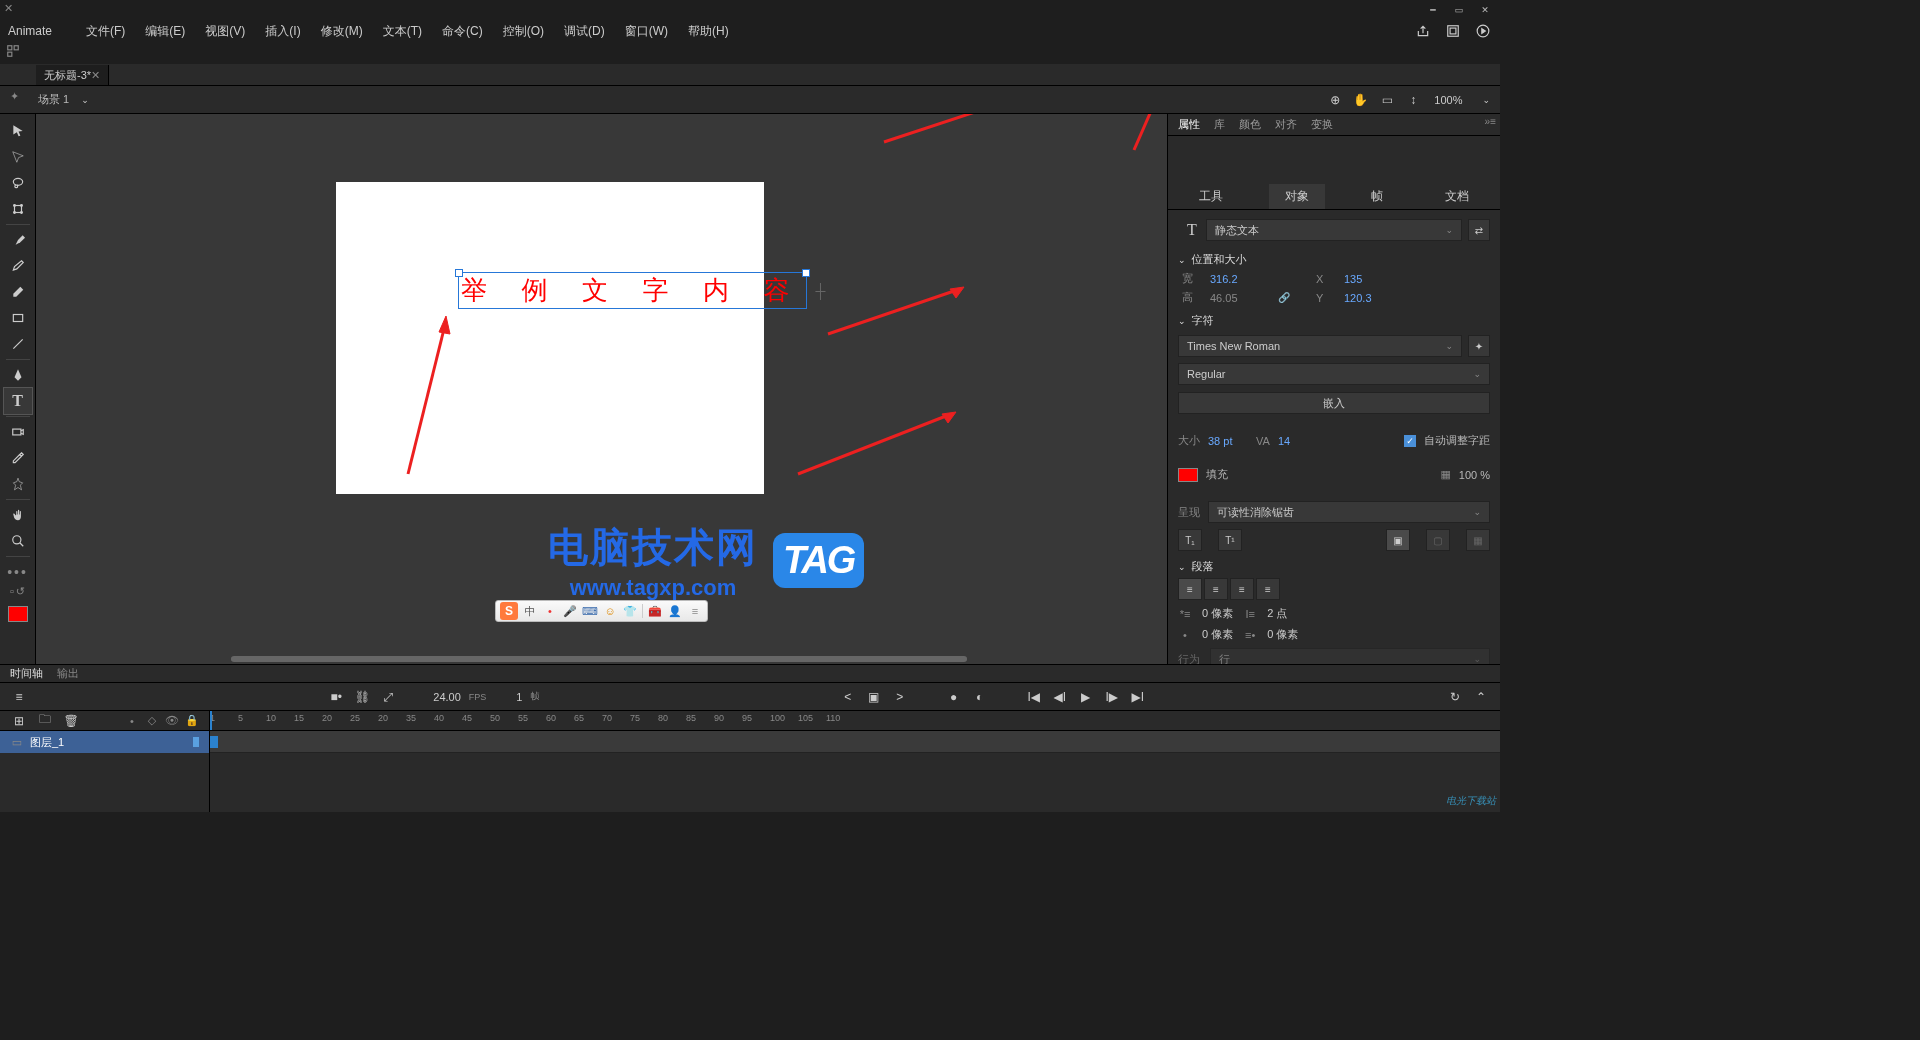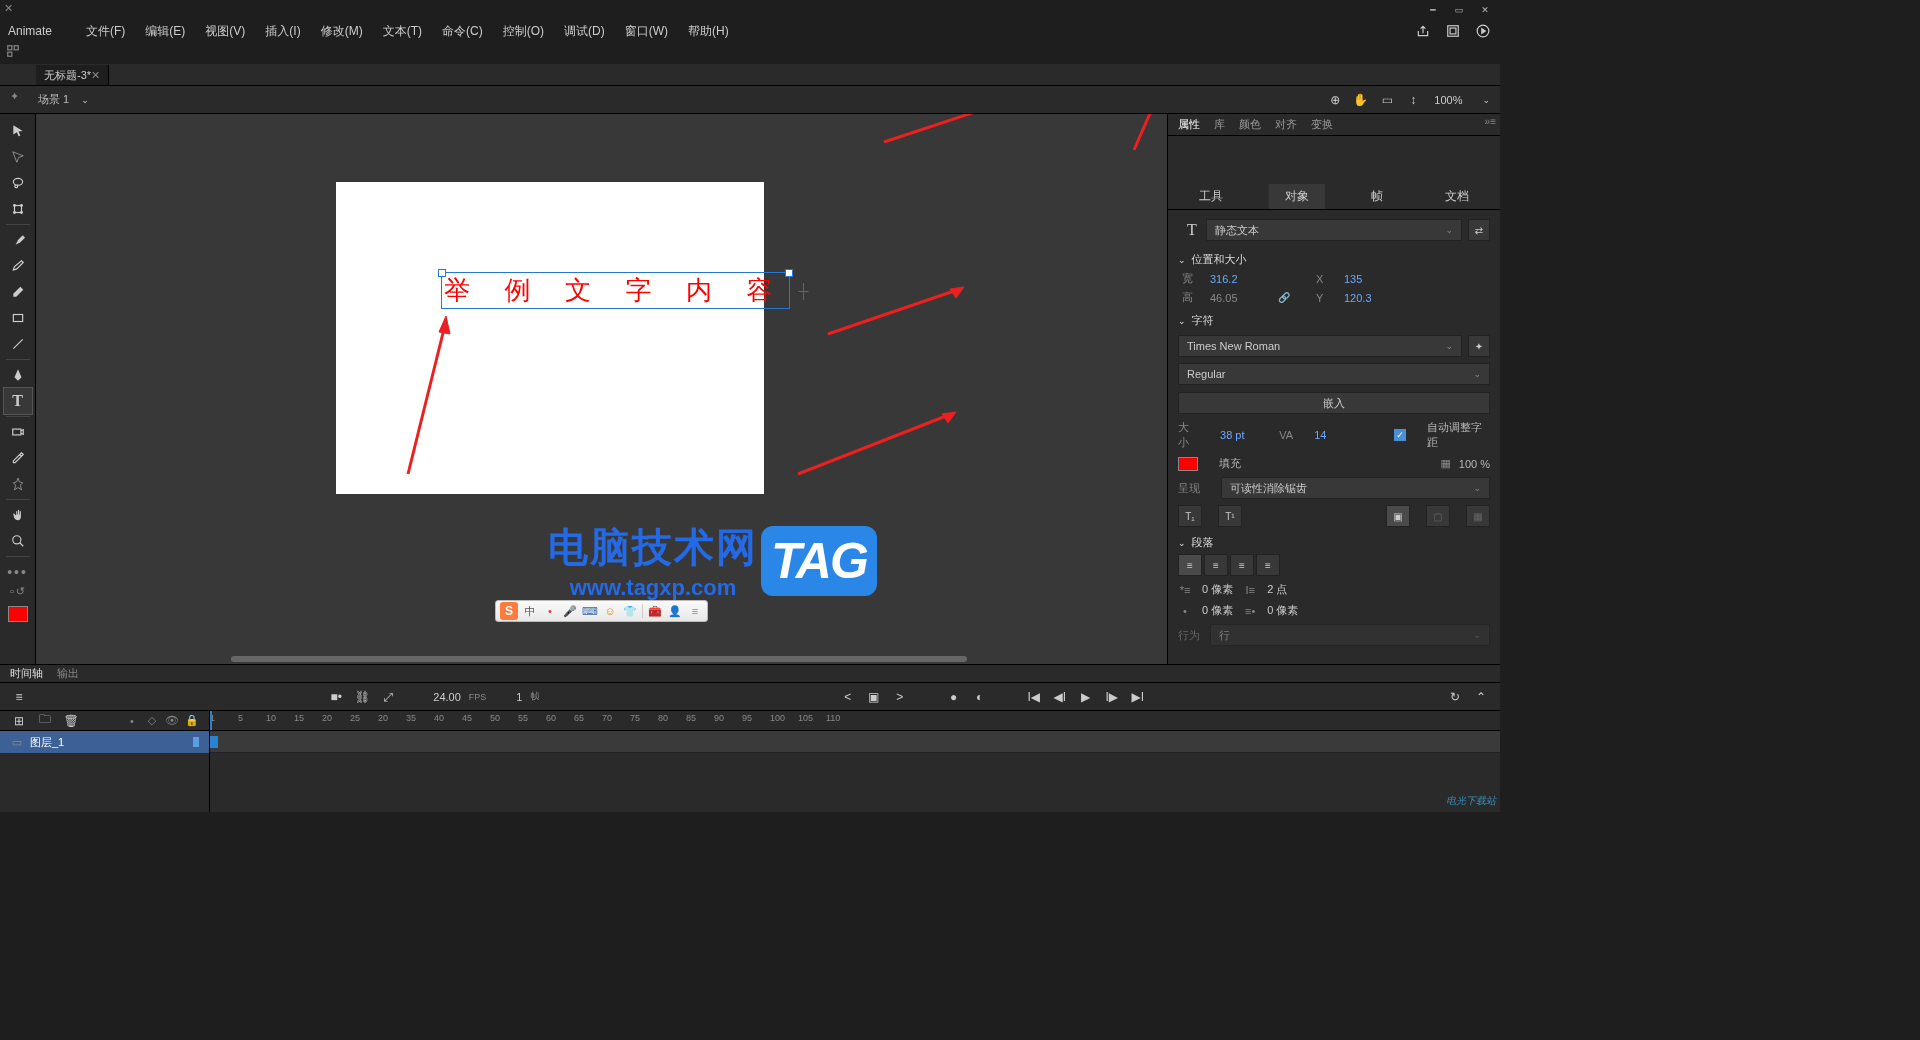--- a/index.html
+++ b/index.html
@@ -42,21 +42,21 @@
     .tool { width: 28px; height: 26px; display: flex; align-items: center; justify-content: center; color: #ccc; cursor: pointer; font-size: 14px; }
     .tool.active { background: #383838; outline: 1px solid #555; }
     .tool-sep { height: 1px; width: 24px; background: #444; margin: 2px 0; }
     .tool-dots { color: #888; font-size: 14px; letter-spacing: 2px; }
     .color-swatch { width: 20px; height: 16px; background: #ff0000; border: 1px solid #888; margin-top: 6px; cursor: pointer; position: relative; }
     .swap-icons { display: flex; gap: 2px; margin-bottom: 2px; color: #888; }
     
     
     .stage-wrap { flex: 1; background: #383838; position: relative; overflow: hidden; }
     .canvas { position: absolute; background: #fff; left: 300px; top: 68px; width: 428px; height: 312px; }
-    .text-obj { position: absolute; left: 105px; top: 90px; border: 1px solid #2677d8; padding: 0 2px; }
+    .text-obj { position: absolute; left: 122px; top: 90px; border: 1px solid #2677d8; padding: 0 2px; }
     .text-obj::before, .text-obj::after { content:''; position:absolute; width:6px; height:6px; border:1px solid #2677d8; background:#fff; }
     .text-obj::before { left:-4px; top:-4px; }
     .text-obj::after { right:-4px; top:-4px; }
     .text-content { font-family: "Times New Roman", serif; font-size: 26px; color: #ff0000; letter-spacing: 14px; white-space: nowrap; }
     .text-cursor { position: absolute; right: -20px; top: 10px; color: #666; font-size: 14px; }
     
     
     .arrow { position: absolute; stroke: #ec2020; fill: #ec2020; pointer-events: none; }
     
     
@@ -79,21 +79,21 @@
     .rp-select { flex: 1; background: #383838; border: 1px solid #222; color: #ccc; height: 22px; display: flex; align-items: center; padding: 0 8px; justify-content: space-between; cursor: pointer; font-size: 11px; }
     .rp-caret { font-size: 9px; color: #888; }
     .rp-extra-btn { width: 22px; height: 22px; background: #383838; border: 1px solid #222; margin-left: 6px; display: flex; align-items: center; justify-content: center; color: #ccc; cursor: pointer; font-size: 10px; }
     .section-hdr { display: flex; align-items: center; gap: 6px; margin: 8px 0 4px; color: #ddd; }
     .section-caret { font-size: 9px; }
     .posgrid { display: grid; grid-template-columns: 20px 60px 30px 20px 60px; gap: 4px 8px; align-items: center; font-size: 11px; }
     .posgrid .lbl { color: #888; }
     .posgrid .val { color: #69a9ff; cursor: text; }
     .posgrid .val.dim { color: #888; }
     .embed-btn { width: 100%; background: #383838; border: 1px solid #222; color: #ccc; height: 22px; display: flex; align-items: center; justify-content: center; cursor: pointer; margin-top: 4px; font-size: 11px; }
-    .char-row { display: flex; align-items: center; gap: 21px; margin-top: 6px; font-size: 11px; }
+    .char-row { display: flex; align-items: center; gap: 8px; margin-top: 19px; font-size: 11px; }
     .char-lbl { color: #888; }
     .char-val { color: #69a9ff; width: 40px; }
     .chk { width: 12px; height: 12px; background: #4a90d9; display: inline-flex; align-items: center; justify-content: center; color: #fff; font-size: 9px; }
     .fill-swatch { width: 20px; height: 14px; background: #ff0000; border: 1px solid #888; cursor: pointer; }
     .opacity-row { display: flex; align-items: center; gap: 6px; margin-left: auto; font-size: 11px; }
     .sub-super-row { display: flex; align-items: center; gap: 16px; margin-top: 6px; }
     .sq-btn { width: 24px; height: 22px; background: #383838; border: 1px solid #222; display: flex; align-items: center; justify-content: center; color: #ccc; font-size: 10px; cursor: pointer; }
     .sq-btn.dim { color: #666; }
     .sq-btn.active { background: #4a4a4a; }
     .align-row { display: flex; gap: 2px; margin-top: 4px; }
@@ -116,26 +116,26 @@
     .tl-layer { height: 22px; background: #3d6196; display: flex; align-items: center; gap: 6px; padding: 0 10px; color: #fff; font-size: 11px; }
     .tl-track-hdr { height: 20px; border-bottom: 1px solid #000; position: relative; }
     .tl-track-row { height: 22px; background: #3a3a3a; border-bottom: 1px solid #222; position: relative; }
     .tl-playhead { position: absolute; left: 0; top: 0; width: 2px; height: 100%; background: #2b82ce; }
     .tl-keyframe { position: absolute; left: 0; top: 5px; width: 8px; height: 12px; background: #2b82ce; }
     .tl-ruler { position: absolute; left: 0; right: 0; top: 2px; height: 16px; display: flex; color: #888; font-size: 9px; }
     .tl-ruler span { width: 28px; text-align: left; }
     .tl-tracks { flex: 1; position: relative; }
     
     
-    .watermark { position: absolute; left: 548px; top: 520px; display: flex; align-items: center; gap: 3px; z-index: 50; }
+    .watermark { position: absolute; left: 548px; top: 520px; display: flex; align-items: center; gap: 15px; z-index: 50; }
     .wm-text { display: flex; flex-direction: column; align-items: center; }
     .wm-cn { color: #2469e6; font-size: 40px; font-weight: bold; letter-spacing: 2px; }
     .wm-url { color: #2469e6; font-size: 22px; font-weight: bold; }
     .wm-tag { background: #2a87e8; padding: 6px 10px; border-radius: 12px; }
-    .wm-tag-inner { color: #fff; font-weight: 900; font-style: italic; font-size: 50px; letter-spacing: -2px; margin-top: 41px; }
+    .wm-tag-inner { color: #fff; font-weight: 900; font-style: italic; font-size: 38px; letter-spacing: -2px; margin-top: 41px; }
     
     
     .ime-bar { position: absolute; left: 495px; top: 600px; z-index: 51; background: linear-gradient(#fafafa,#e8e8e8); border: 1px solid #bbb; border-radius: 3px; height: 22px; display: flex; align-items: center; gap: 4px; padding: 0 4px; }
     .ime-s { width: 18px; height: 18px; background: #ff7a3d; color: #fff; border-radius: 3px; display: flex; align-items: center; justify-content: center; font-weight: bold; font-size: 12px; }
     .ime-item { color: #555; font-size: 11px; width: 16px; text-align: center; }
     .ime-sep { width: 1px; height: 14px; background: #ccc; }
     
     
     .link-lock { width: 14px; height: 14px; color: #888; display: flex; align-items: center; justify-content: center; font-size: 10px; }
     

